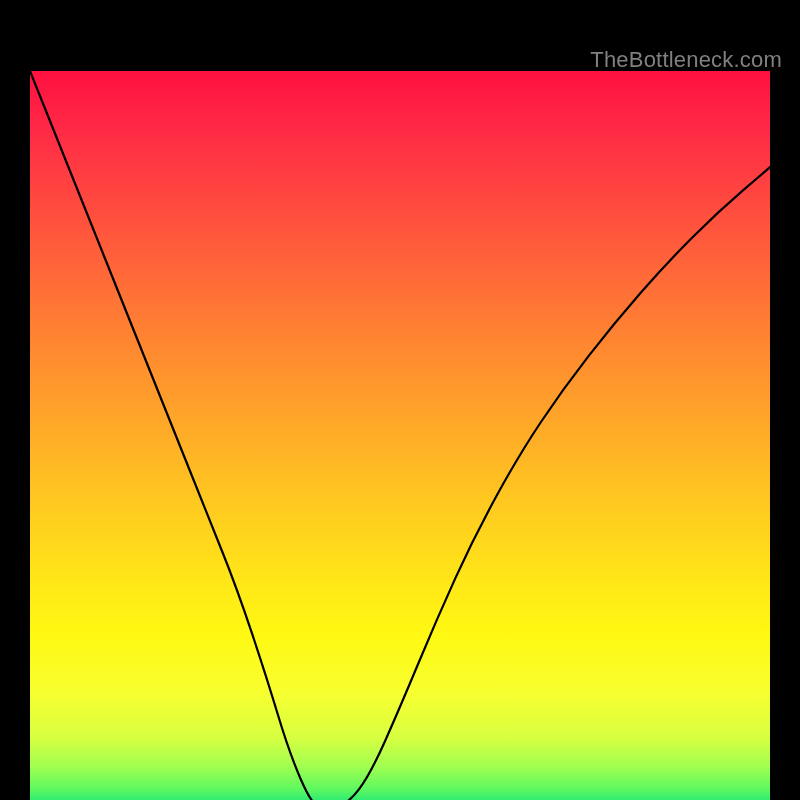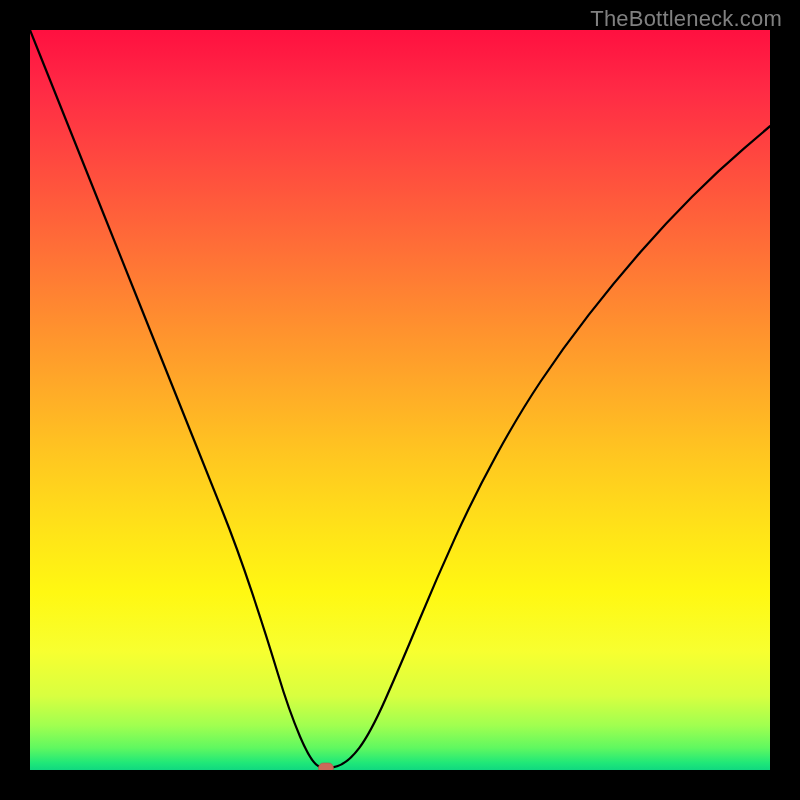--- a/index.html
+++ b/index.html
@@ -9,20 +9,21 @@
     height: 800px;
     background: #000000;
     font-family: Arial, Helvetica, sans-serif;
     overflow: hidden;
   }
   .outer {
     position: relative;
     width: 800px;
     height: 608px;
     background: #000000;
+    margin-top: 41px;
   }
   .watermark {
     position: absolute;
     top: 6px;
     right: 18px;
     color: #808080;
     font-size: 22px;
     font-weight: 400;
     letter-spacing: 0.2px;
     z-index: 50;

